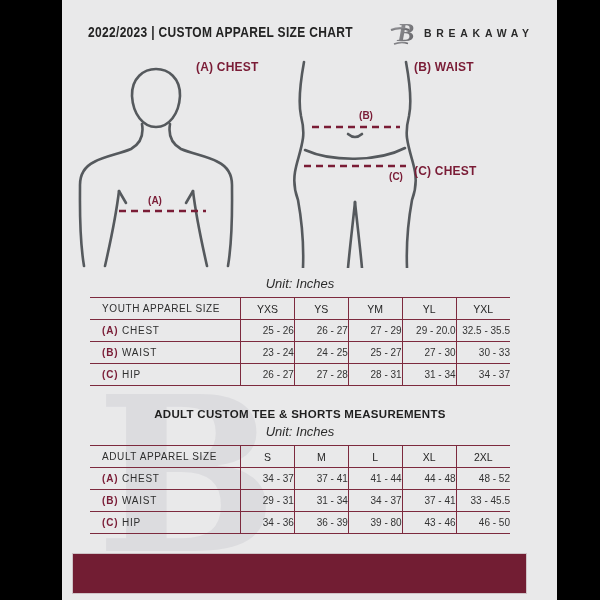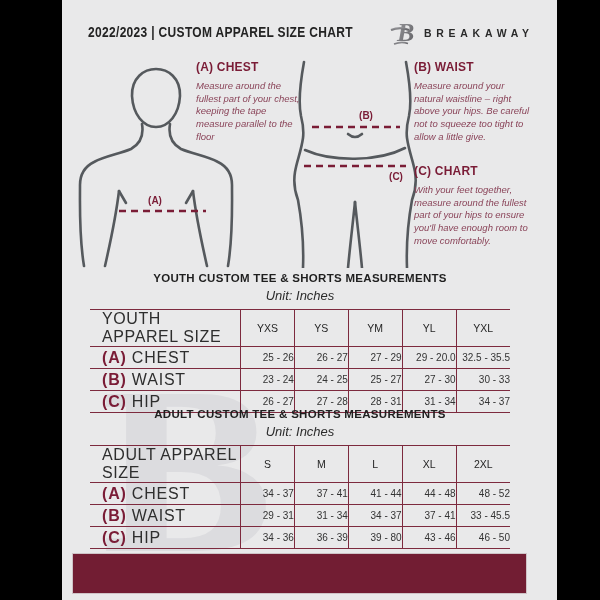--- a/index.html
+++ b/index.html
@@ -50,21 +50,21 @@
   #adult-block { top:408px; }
   .tbl-title { font-weight:bold; font-size:11.5px; color:#1f1f1f; letter-spacing:.3px; }
   .tbl-unit  { font-style:italic; font-size:13px; color:#2c2c2c; margin-top:4px; }
   table { border-collapse:collapse; width:420px; table-layout:fixed; margin-top:6px; }
   th, td { border:1px solid #7d2a3e; height:21px; padding:0; }
   tr > *:first-child { border-left:none; width:138px; text-align:left; padding-left:12px; }
   tr > *:last-child { border-right:none; }
   th.size-col { font-weight:normal; font-size:10.5px; color:#262626; }
   td.val { font-size:10px; color:#333; text-align:right; }
   td.row-head, th.corner {
-    font-size:16px; color:#2e2e2e; letter-spacing:.6px; font-weight:normal;
+    font-size:10px; color:#2e2e2e; letter-spacing:.6px; font-weight:normal;
   }
   td.row-head { letter-spacing:.8px; }
   td.row-head .letter { color:#7a1c36; font-weight:bold; }
   
   .watermark {
     position:absolute; left:34px; top:368px; z-index:0;
     font-family:"DejaVu Serif", serif; font-weight:bold;
     font-size:215px; line-height:1; color:#dcdcdf; user-select:none;
   }
   .footer-bar {
@@ -113,35 +113,31 @@
     <path class="outline" d="M65 142 C63 162 60 186 58 208" stroke-width="2.2"></path>
     <path class="outline" d="M65 142 C67 162 70 186 72 208" stroke-width="2.2"></path>
     <line class="dash" x1="22" y1="67" x2="110" y2="67"></line>
     <text class="dlabel" x="76" y="59" text-anchor="middle">(B)</text>
     <line class="dash" x1="14" y1="106" x2="116" y2="106"></line>
     <text class="dlabel" x="106" y="120" text-anchor="middle">(C)</text>
   </svg>
 
   <div class="m-block" id="block-a">
     <h3>(A) CHEST</h3>
-    <p>Measure around the fullest part of your chest, keeping the tape measure parallel to the floor</p>
   </div>
   <div class="m-block" id="block-b">
     <h3>(B) WAIST</h3>
-    <p>Measure around your natural waistline – right above your hips. Be careful not to squeeze too tight to allow a little give.</p>
   </div>
   <div class="m-block" id="block-c">
-    <h3>(C) CHART</h3>
-    <p>With your feet together, measure around the fullest part of your hips to ensure you'll have enough room to move comfortably.</p>
+    <h3>(C) CHEST</h3>
   </div>
 
   <div class="watermark">B</div>
 
   <div class="table-block" id="youth-block">
-    <div class="tbl-title">YOUTH CUSTOM TEE &amp; SHORTS MEASUREMENTS</div>
     <div class="tbl-unit">Unit: Inches</div>
     <table>
       <thead>
           <tr>
         <th class="corner">YOUTH APPAREL SIZE</th>
       <th class="size-col">YXS</th>
             <th class="size-col">YS</th>
             <th class="size-col">YM</th>
             <th class="size-col">YL</th>
             <th class="size-col">YXL</th>

